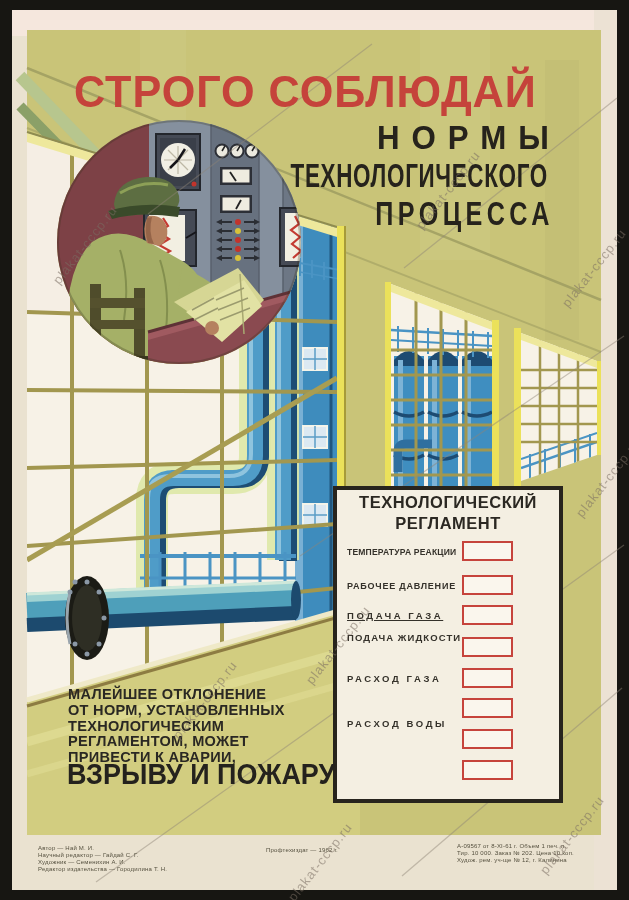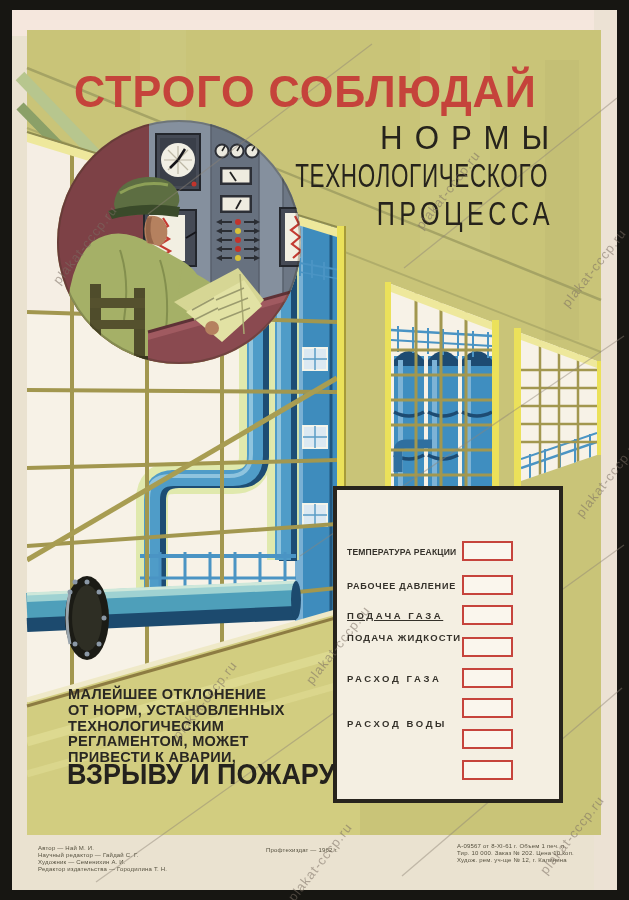--- a/index.html
+++ b/index.html
@@ -2,21 +2,21 @@
 <html><head>
 <meta charset="utf-8">
 <style>
   html,body{margin:0;padding:0;background:#17161​2;}
   body{width:629px;height:900px;position:relative;overflow:hidden;background:#171612;
        font-family:"Liberation Sans", sans-serif;}
   #scene{position:absolute;left:0;top:0;z-index:1;}
   .ov{position:absolute;z-index:3;white-space:nowrap;}
   .title-main{left:74px;top:66px;font-size:45px;font-weight:700;color:#c5433b;
     letter-spacing:1px;transform:scaleX(.96);transform-origin:left top;}
-  .subtitle{right:81px;top:118px;text-align:right;color:#26231c;font-weight:400;}
+  .subtitle{right:81px;top:118px;text-align:right;color:#26231c;font-weight:700;}
   .subtitle div{height:38px;line-height:38px;}
   .sub1{font-size:34px;letter-spacing:13px;margin-right:-13px;transform:scaleX(.92);transform-origin:right center;}
   .sub2{font-size:34px;letter-spacing:1px;transform:scaleX(.66);transform-origin:right center;}
   .sub3{font-size:34px;letter-spacing:6px;margin-right:-6px;transform:scaleX(.74);transform-origin:right center;}
   .warning{left:68px;top:686px;color:#2a2823;font-size:15px;font-weight:700;
     line-height:15.8px;letter-spacing:.3px;transform:scaleX(.97);transform-origin:left top;}
   .warning-big{left:67px;top:758px;color:#24221d;font-size:29px;font-weight:700;
     transform:scaleX(.93);transform-origin:left top;letter-spacing:0;}
   .board{position:absolute;left:333px;top:486px;width:230px;height:317px;z-index:2;
     background:#f4efe2;border:4px solid #27241d;box-sizing:border-box;}
@@ -412,20 +412,22 @@
 <div class="ov title-main">СТРОГО СОБЛЮДАЙ</div>
 
 <div class="ov subtitle">
   <div class="sub1">НОРМЫ</div>
   <div class="sub2">ТЕХНОЛОГИЧЕСКОГО</div>
   <div class="sub3">ПРОЦЕССА</div>
 </div>
 
 <div class="board"></div>
 <div class="ov board-title">
+  <div>ТЕХНОЛОГИЧЕСКИЙ</div>
+  <div>РЕГЛАМЕНТ</div>
 </div>
 <div class="ov blabel r1">ТЕМПЕРАТУРА РЕАКЦИИ</div>
 <div class="ov blabel r2">РАБОЧЕЕ ДАВЛЕНИЕ</div>
 <div class="ov blabel r3">ПОДАЧА ГАЗА</div>
 <div class="ov blabel r4">ПОДАЧА ЖИДКОСТИ</div>
 <div class="ov blabel r5">РАСХОД ГАЗА</div>
 <div class="ov blabel r6">РАСХОД ВОДЫ</div>
 <div class="rbox" style="top:541px"></div>
 <div class="rbox" style="top:575px"></div>
 <div class="rbox" style="top:605px"></div>

